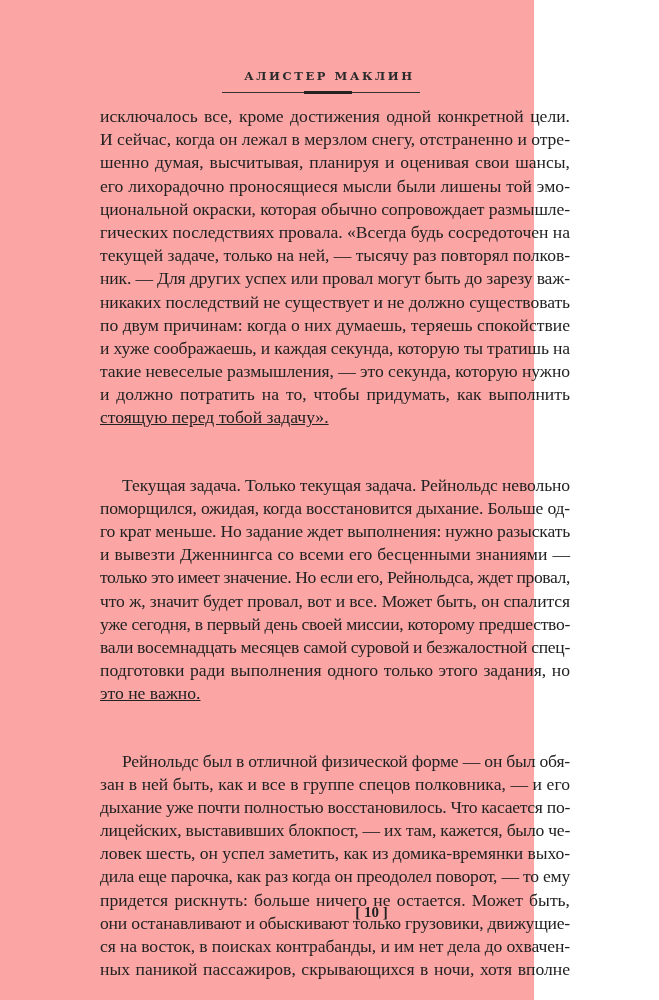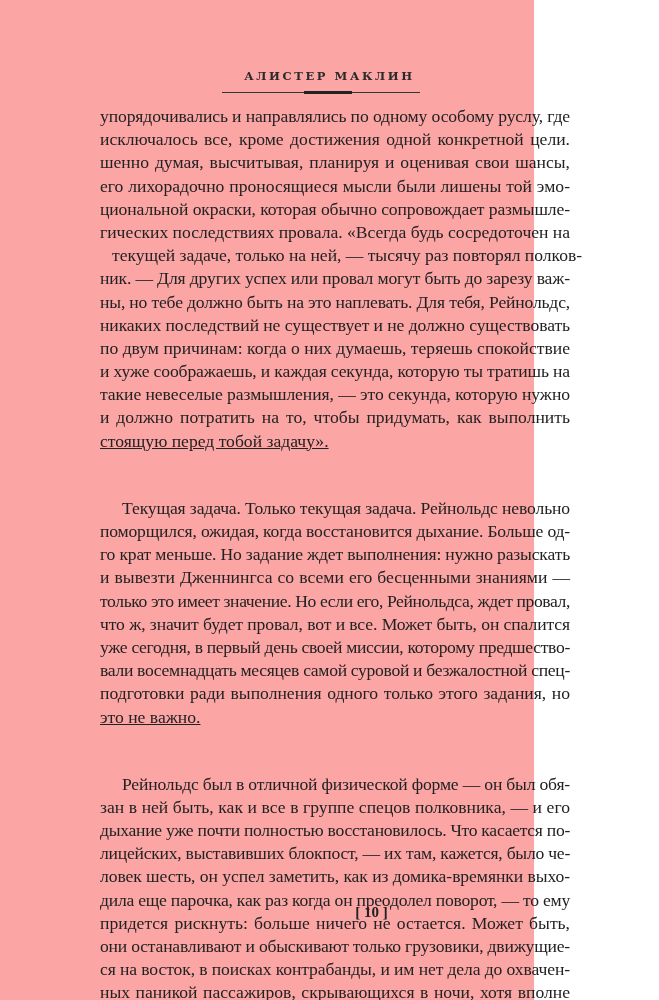--- a/index.html
+++ b/index.html
@@ -28,29 +28,28 @@
 </head>
 <body>
 
 <div class="page">
   <div class="running-head">АЛИСТЕР МАКЛИН</div>
   <div class="rule"></div>
   <div class="rule r2"></div>
   <div class="rule-bold"></div>
 
   <div class="text" id="body-text">
-      <span class="line" style="letter-spacing: -0.112818px;">упорядочивались и направлялись по одному особому руслу, где</span>
       <span class="line">исключалось все, кроме достижения одной конкретной цели.</span>
+      <span class="line" style="letter-spacing: -0.0215164px;">И сейчас, когда он лежал в мерзлом снегу, отстраненно и отре-</span>
       <span class="line">шенно думая, высчитывая, планируя и оценивая свои шансы,</span>
       <span class="line">его лихорадочно проносящиеся мысли были лишены той эмо-</span>
       <span class="line" style="letter-spacing: -0.108553px;">циональной окраски, которая обычно сопровождает размышле-</span>
       <span class="line" style="letter-spacing: -0.0145657px;">гических последствиях провала. «Всегда будь сосредоточен на</span>
-      <span class="line" style="letter-spacing: -0.0325521px; margin-left: 12px;">текущей задаче, только на ней, — тысячу раз повторял полков-</span>
+      <span class="line" style="letter-spacing: -0.0325521px;">текущей задаче, только на ней, — тысячу раз повторял полков-</span>
       <span class="line" style="letter-spacing: -0.148958px;">ник. — Для других успех или провал могут быть до зарезу важ-</span>
-      <span class="line" style="letter-spacing: -0.172127px;">ны, но тебе должно быть на это наплевать. Для тебя, Рейнольдс,</span>
       <span class="line" style="letter-spacing: -0.0800108px;">никаких последствий не существует и не должно существовать</span>
       <span class="line">по двум причинам: когда о них думаешь, теряешь спокойствие</span>
       <span class="line" style="letter-spacing: -0.145657px;">и хуже соображаешь, и каждая секунда, которую ты тратишь на</span>
       <span class="line" style="letter-spacing: -0.0726425px;">такие невеселые размышления, — это секунда, которую нужно</span>
       <span class="line">и должно потратить на то, чтобы придумать, как выполнить</span>
       <span class="line last">стоящую перед тобой задачу».</span>
       <span class="line indent" style="letter-spacing: -0.125822px;">Текущая задача. Только текущая задача. Рейнольдс невольно</span>
       <span class="line" style="letter-spacing: -0.175847px;">поморщился, ожидая, когда восстановится дыхание. Больше од-</span>
       <span class="line" style="letter-spacing: -0.175583px;">го крат меньше. Но задание ждет выполнения: нужно разыскать</span>
       <span class="line">и вывезти Дженнингса со всеми его бесценными знаниями —</span>

